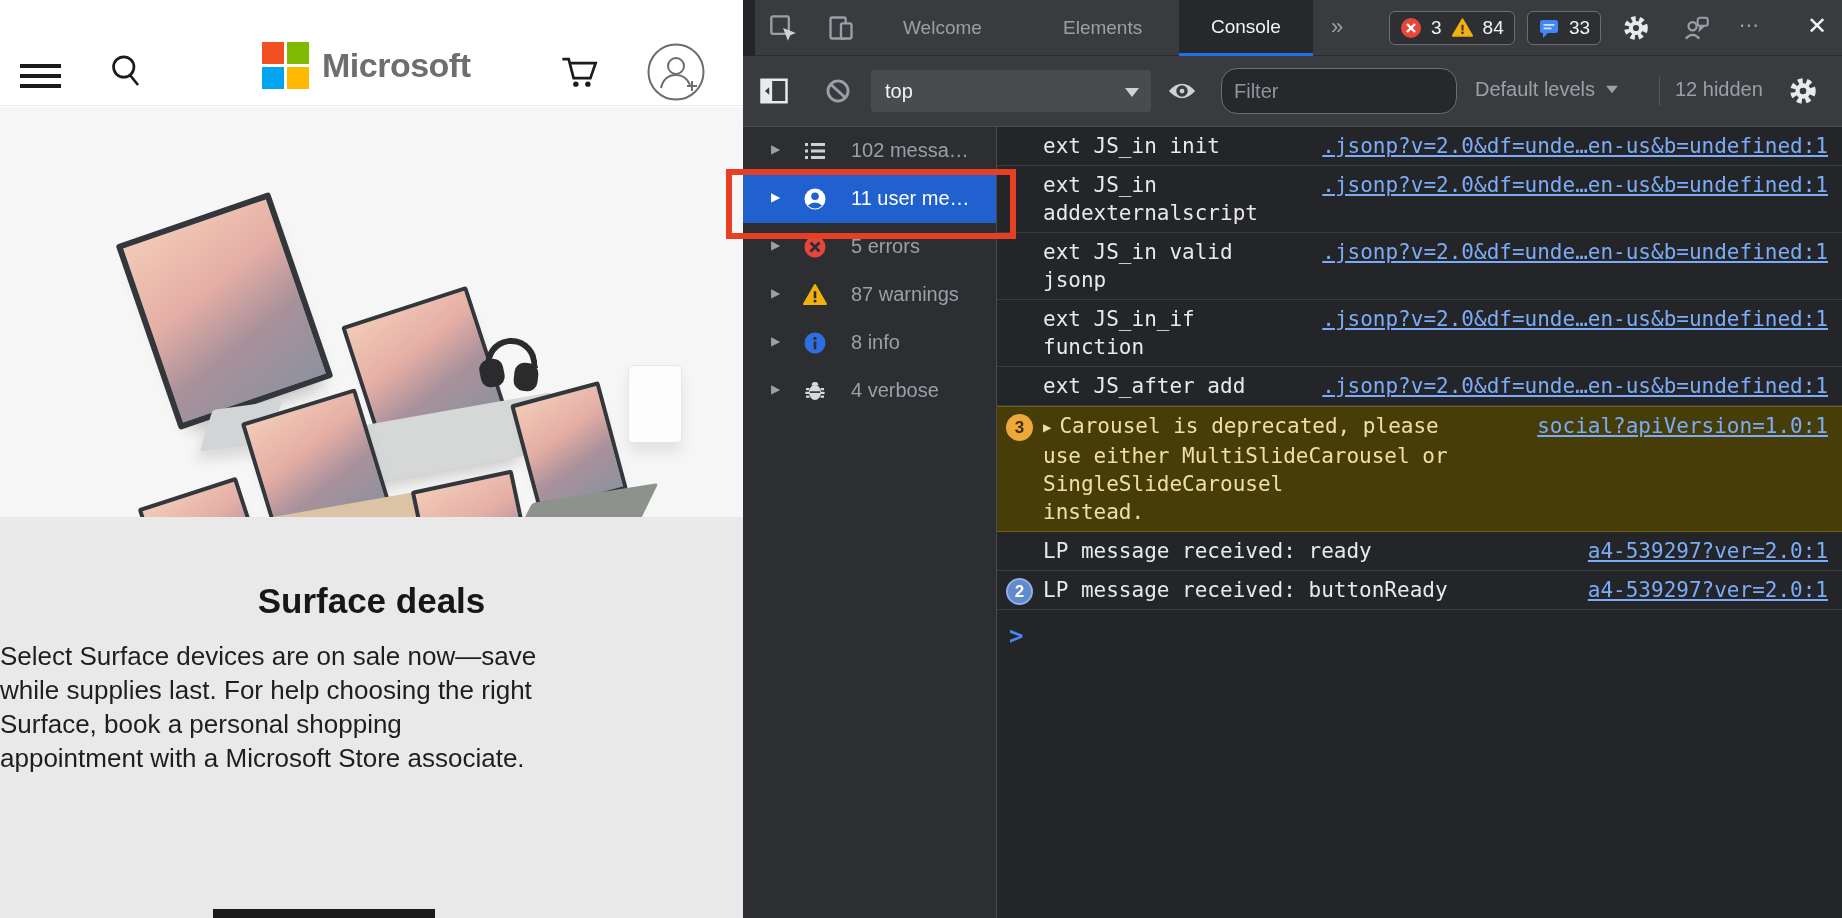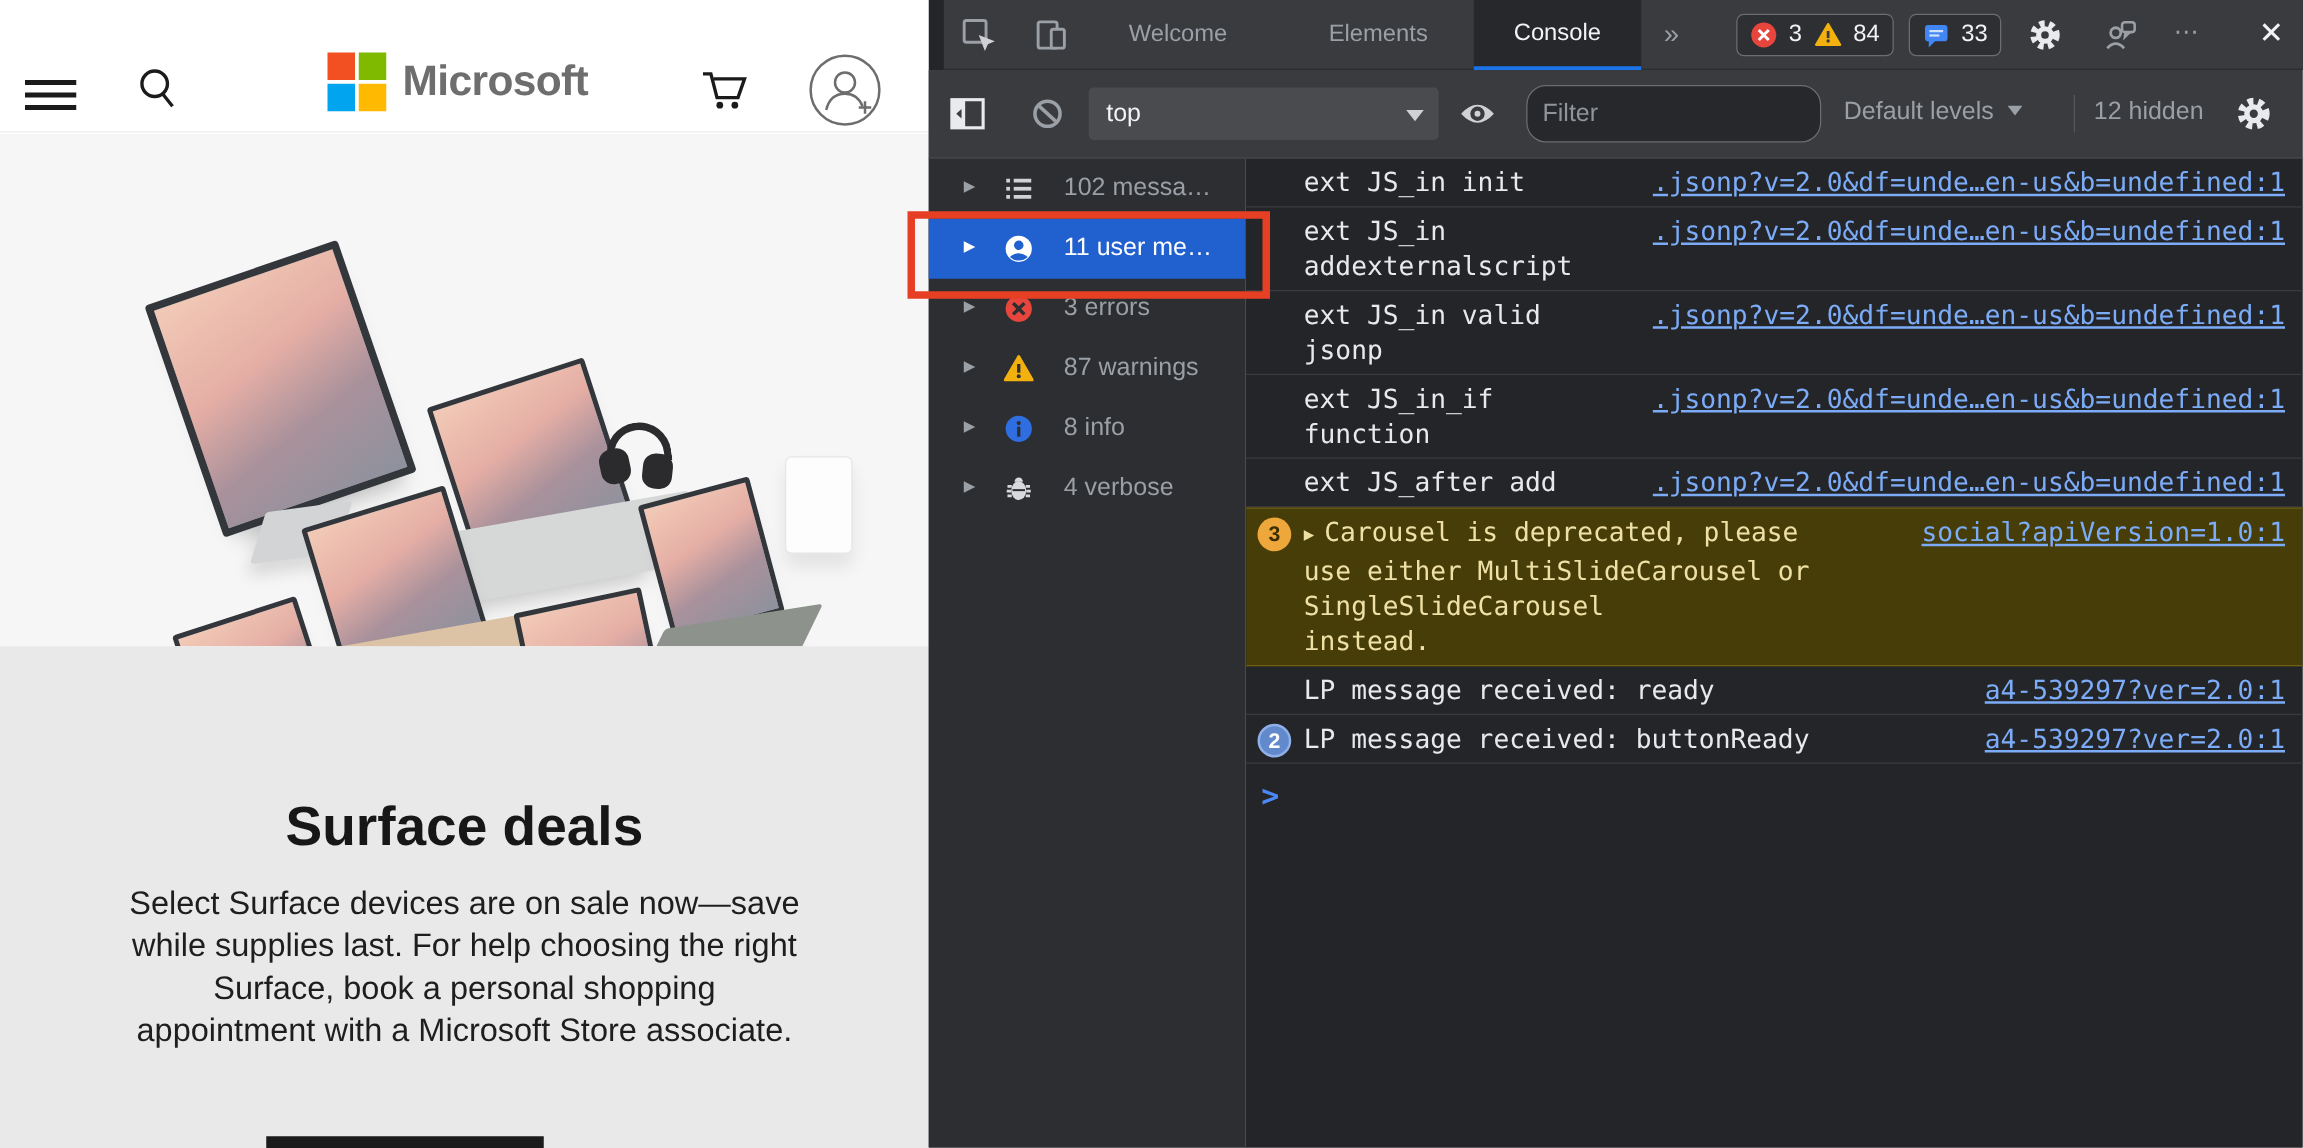--- a/index.html
+++ b/index.html
@@ -22,22 +22,22 @@
   .scr { position:absolute; border:4px solid #33363b; border-radius:3px;
          background:linear-gradient(160deg,#f2cab7 0%,#e5aea5 38%,#a9919b 66%,#8d929e 100%);
          box-shadow:0 16px 18px -12px rgba(0,0,0,.25); }
   .deck { position:absolute; border-radius:3px; box-shadow:0 14px 16px -10px rgba(0,0,0,.22); }
   .studio-stand { position:absolute; left:208px; top:298px; width:66px; height:42px; background:#d2d4d5; transform:skewX(-24deg) rotate(-8deg); border-radius:3px; box-shadow:0 10px 12px rgba(0,0,0,.12); }
   .hp-cup { position:absolute; width:24px; height:28px; background:#2b2b2e; border-radius:10px; }
   .hp-band { position:absolute; width:52px; height:34px; border:6px solid #2b2b2e; border-bottom:none; border-radius:28px 28px 0 0; }
   .cube { position:absolute; left:628px; top:258px; width:54px; height:78px; background:#fdfdfd; border:1px solid #e6e6e6; border-radius:5px; box-shadow:0 10px 14px rgba(0,0,0,.08); }
 
   .deals { position:absolute; left:0; top:505px; width:743px; height:413px; background:#e9e9e9; }
-  .deals h1 { text-align:center; margin-top:120px; font-size:44px; font-weight:700; color:#171717; }
-  .deals .para { margin-top:18px; text-align:center; font-size:26px; line-height:34px; color:#1e1e1e; }
+  .deals h1 { text-align:center; margin-top:64px; font-size:35px; font-weight:700; color:#171717; }
+  .deals .para { margin-top:18px; text-align:left; font-size:26px; line-height:34px; color:#1e1e1e; }
   .deal-btn { position:absolute; left:213px; top:392px; width:222px; height:40px; background:#1b1b1b; cursor:pointer; }
 
   
   #devtools { position:absolute; left:743px; top:0; width:1099px; height:918px; background:#242528; color:#e8eaed; }
   .tabbar { position:absolute; left:12px; top:0; width:1099px; height:56px; background:#3a3b3f; border-bottom:1px solid #2b2c2f; }
   .toolbar { position:absolute; left:0; top:56px; width:1099px; height:71px; background:#3a3b3f; border-bottom:1px solid #4a4b50; }
   .tb-item { position:absolute; }
   .tab { position:absolute; top:0; height:56px; line-height:56px; font-size:19px; color:#9aa0a6; cursor:pointer; padding:0 8px; }
   .tab.active { background:#27282c; color:#f1f3f4; padding:0 32px; border-bottom:3px solid #1a73e8; line-height:53px; }
   .chev { position:absolute; top:14px; font-size:22px; color:#9aa0a6; cursor:pointer; }
@@ -267,21 +267,21 @@
         </svg>
         <span class="slabel">11 user me…</span>
       </div>
 
       <div class="srow">
         <span class="tri">▶</span>
         <svg class="sicon" viewBox="0 0 24 24">
           <circle cx="12" cy="12" r="10.5" fill="#e8463c"></circle>
           <path d="M7.5 7.5 L16.5 16.5 M16.5 7.5 L7.5 16.5" stroke="#2d2e32" stroke-width="2.8"></path>
         </svg>
-        <span class="slabel">3 errors</span>
+        <span class="slabel">5 errors</span>
       </div>
 
       <div class="srow">
         <span class="tri">▶</span>
         <svg class="sicon" viewBox="0 0 24 24">
           <path d="M12 2 L23 21 H1 Z" fill="#f2b10e" stroke="#f2b10e" stroke-width="2" stroke-linejoin="round"></path>
           <rect x="10.7" y="8.2" width="2.6" height="7" fill="#2d2e32"></rect>
           <circle cx="12" cy="18" r="1.6" fill="#2d2e32"></circle>
         </svg>
         <span class="slabel">87 warnings</span>

